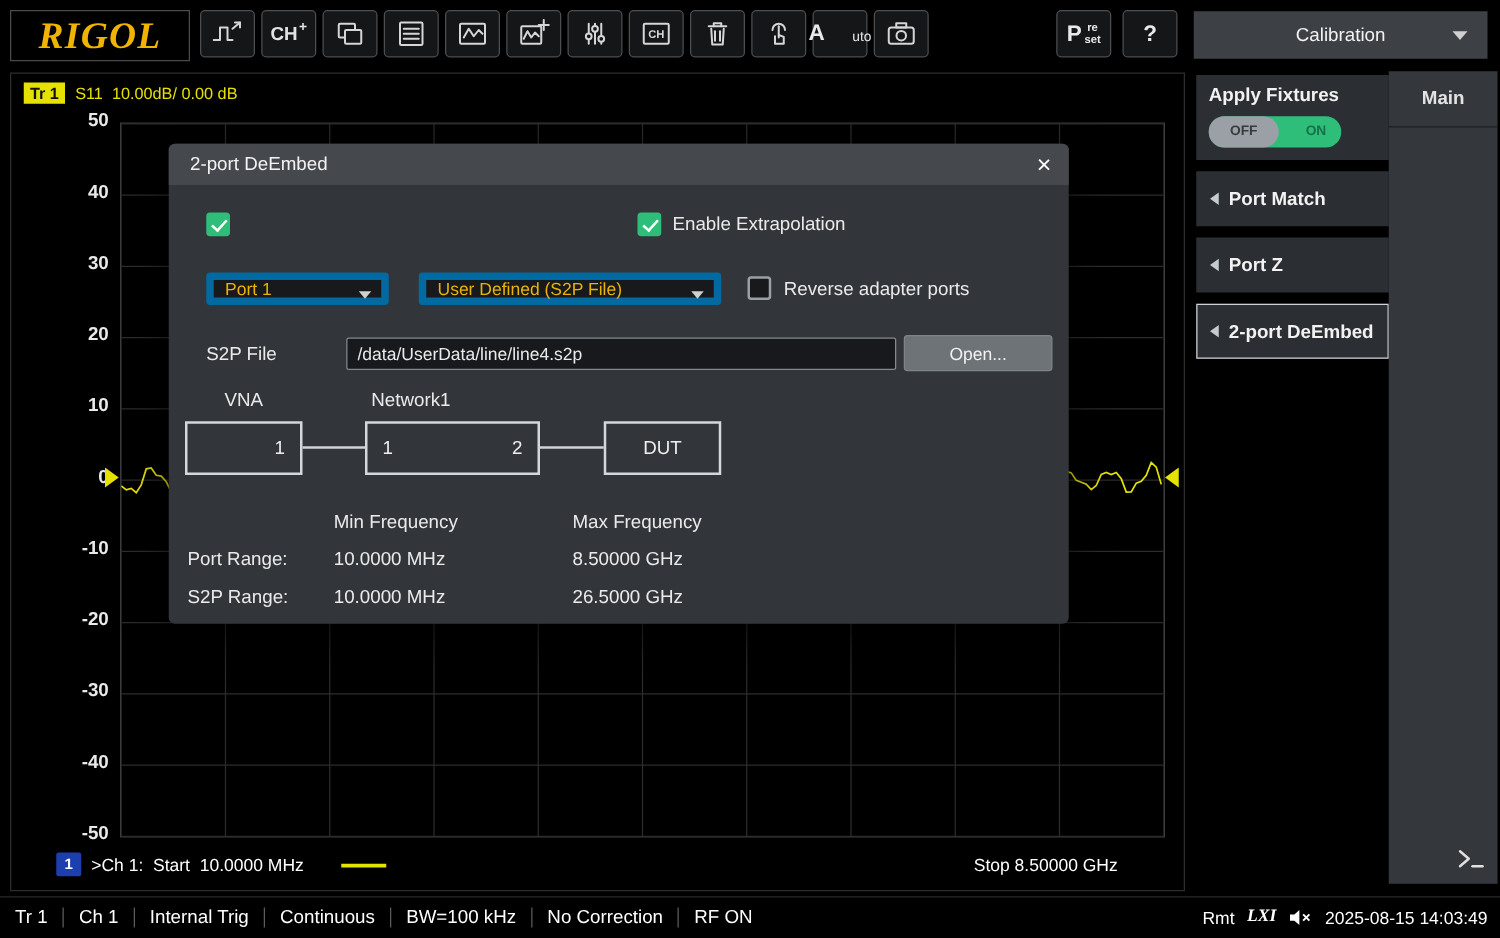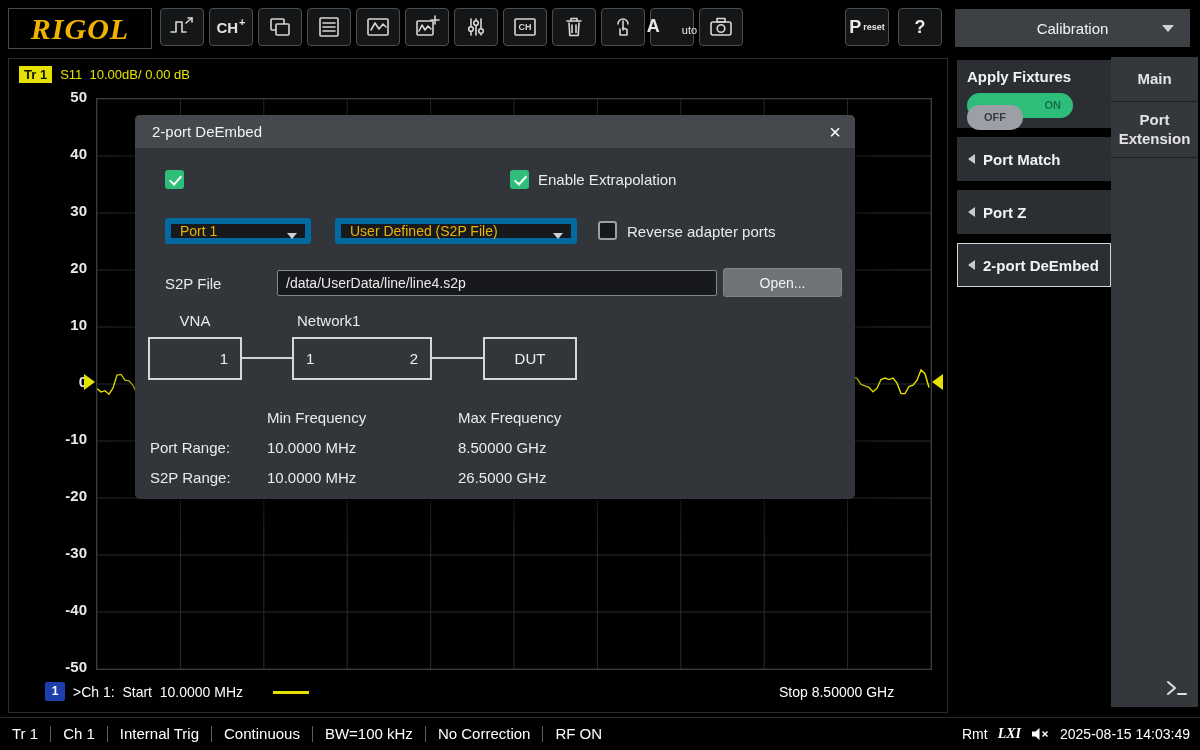--- a/index.html
+++ b/index.html
@@ -15,21 +15,21 @@
   .tb-buttons{position:absolute;left:160px;top:8px;display:flex;gap:5px;align-items:center;}
   .tbb{width:44px;height:38px;background:#141617;border:1px solid #4b4f52;border-radius:4px;
        display:flex;align-items:center;justify-content:center;padding:0;position:relative;cursor:default;}
   .tbb svg{width:26px;height:26px;stroke:#d6d6d6;fill:none;stroke-width:1.6;stroke-linecap:round;stroke-linejoin:round;}
   .tbb svg .fb{fill:#141617;}
   .tb-text{font:700 15px "Liberation Sans",sans-serif;color:#e3e3e3;}
   .tb-sup{font:700 11px "Liberation Sans",sans-serif;color:#e3e3e3;margin:-10px 0 0 1px;}
   .tb-big{font:700 18px "Liberation Sans",sans-serif;color:#e9e9e9;}
   .tb-small{font:400 11px "Liberation Sans",sans-serif;color:#e9e9e9;margin-bottom:1px;padding-left:22px;}
   .tbb.baseline{align-items:flex-end;padding-bottom:8px;}
-  .preset-col{display:flex;flex-direction:row;font:700 9px/9px "Liberation Sans",sans-serif;color:#e9e9e9;margin-left:2px;text-align:center;}
+  .preset-col{display:flex;flex-direction:column;font:700 9px/9px "Liberation Sans",sans-serif;color:#e9e9e9;margin-left:2px;text-align:center;}
   .tb-mini{position:absolute;font:700 9px "Liberation Sans",sans-serif;color:#d6d6d6;top:50%;left:50%;transform:translate(-50%,-50%);}
   .gap-preset{margin-left:97px;}
   .gap-help{margin-left:4px;}
   .cal-menu{position:absolute;right:10px;top:9px;width:235px;height:38px;background:#3d4145;
             display:flex;align-items:center;justify-content:center;color:#f2f2f2;font-size:15px;cursor:default;}
   .caret-down{width:0;height:0;border-left:5px solid transparent;border-right:5px solid transparent;border-top:6px solid #d0d0d0;}
   .cal-menu .caret-down{position:absolute;right:16px;top:16px;border-left-width:6px;border-right-width:6px;border-top-width:7px;}
 
   
   .graph-window{position:absolute;left:8px;top:58px;width:938px;height:653px;background:#000;border:1px solid #2d2d2d;}
@@ -86,21 +86,21 @@
        display:flex;align-items:center;justify-content:center;text-align:center;padding:6px;box-sizing:border-box;cursor:default;}
   .tab-main{height:45px;}
   .tab-pe{height:56px;}
   .tab-fx{height:52px;}
   .tab.selected{background:#565b5f;color:#fff;font-weight:700;}
   .menu-col{position:absolute;left:2px;top:5px;width:154px;}
   .menu-block{background:#2b2f33;height:68px;padding:8px 10px;box-sizing:border-box;margin-bottom:9px;}
   .menu-label{font:700 15px "Liberation Sans",sans-serif;color:#f2f2f2;}
   .toggle{margin-top:8px;position:relative;width:106px;height:25px;border-radius:13px;background:#2fbe79;cursor:default;}
   .off-knob{position:absolute;left:0;top:0;width:56px;height:25px;border-radius:13px;background:#9aa0a5;
-            font:700 11px/25px "Liberation Sans",sans-serif;color:#373b3f;text-align:center;margin-top:12px;}
+            font:700 11px/25px "Liberation Sans",sans-serif;color:#373b3f;text-align:center;}
   .on-label{position:absolute;right:12px;font:700 11px/25px "Liberation Sans",sans-serif;color:#14714a;}
   .menu-item{background:#2b2f33;height:44px;margin-bottom:9px;display:flex;align-items:center;
              padding:0 10px;box-sizing:border-box;border:1px solid transparent;cursor:default;}
   .menu-item.selected{border-color:#cdd2d6;}
   .arrow-left{width:0;height:0;border-top:5px solid transparent;border-bottom:5px solid transparent;
               border-right:7px solid #c6cbd0;margin-right:8px;flex:none;}
   .prompt-icon{position:absolute;right:10px;bottom:7px;}
   .prompt-icon svg{stroke:#e0e0e0;stroke-width:2;fill:none;stroke-linecap:round;stroke-linejoin:round;}
 
   
@@ -353,23 +353,20 @@
     </div>
     <div class="menu-item selected">
       <span class="arrow-left"></span>
       <span class="menu-label">2-port DeEmbed</span>
     </div>
   </div>
   <div class="tab-col">
     <div class="tab tab-main">
       <span>Main</span>
     </div>
-    <div class="tab tab-pe">
-      <span>Port Extension</span>
-    </div>
     <div class="prompt-icon">
       <svg width="22" height="16" viewBox="0 0 22 16">
         <polyline points="2,2 9,8 2,14"></polyline>
         <line x1="12" y1="14" x2="20" y2="14"></line>
       </svg>
     </div>
   </div>
 </aside>
 
 <footer class="statusbar">

